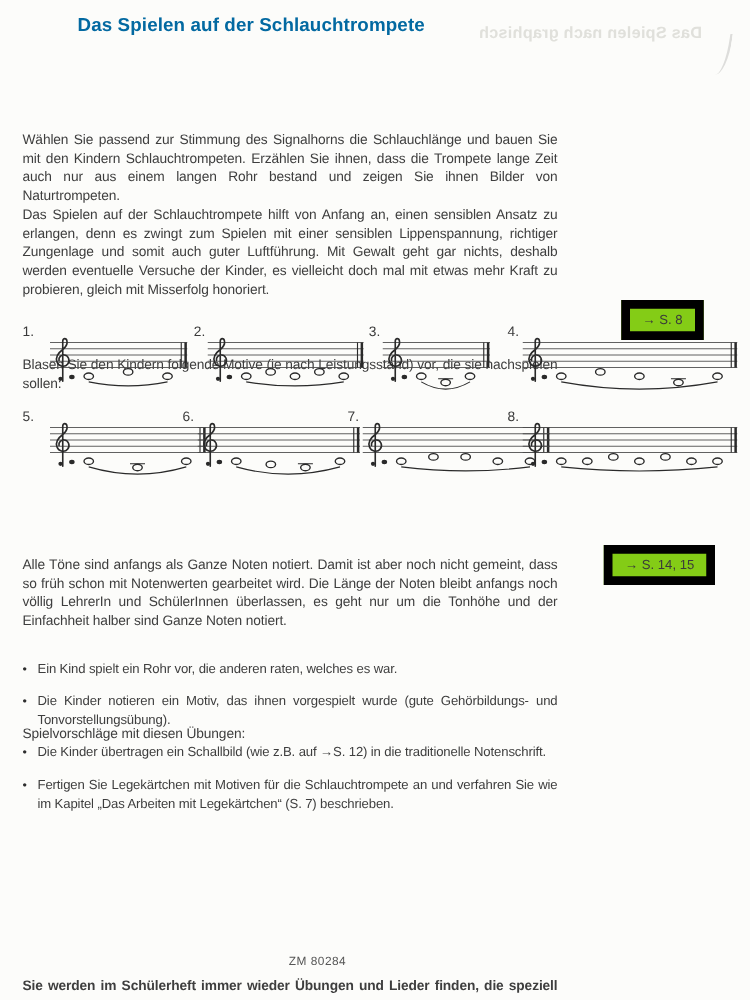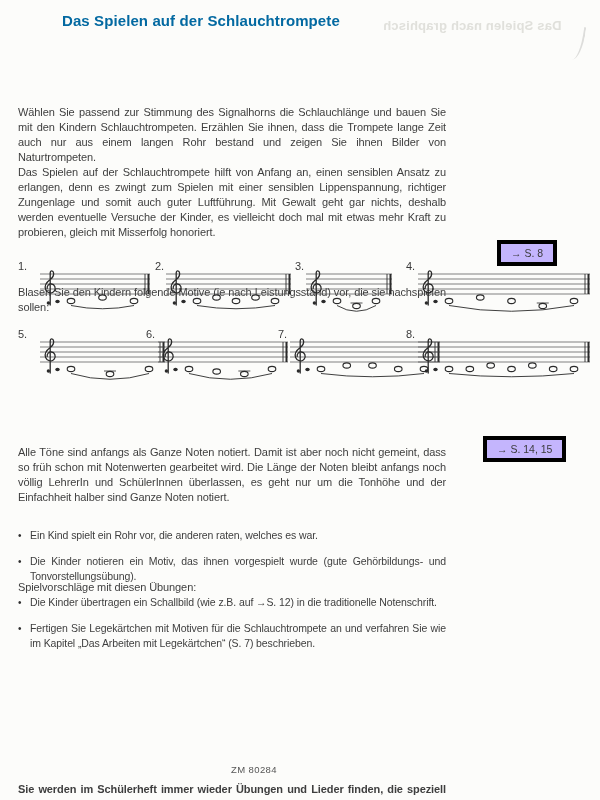--- a/index.html
+++ b/index.html
@@ -31,21 +31,21 @@
   .para{
     position:absolute;left:18px;width:428px;
     font-size:11px;line-height:15px;letter-spacing:-0.1px;
     text-align:justify;color:#3e3e3e;margin-top:48px;
   }
   .p1{top:57px;} .p2{top:117px;} .p3{top:197px;} .p4{top:237px;}
   .p5{top:397px;} .p6{top:467px;} .p7{top:532px;text-align:left;}
   .p8{top:665px;} .p9{top:734px;font-weight:bold;}
   .margin-note{
     position:absolute;
-    border:4px solid #000000;background:#c4b5fd;
+    border:7px solid #000000;background:#84cc16;
     font-size:10.5px;color:#3a3a3a;
     padding:3px 10px;white-space:nowrap;
   }
   .mn1{left:497px;top:240px;}
   .mn2{left:483px;top:436px;}
   .motif-label{
     position:absolute;font-size:11px;color:#3a3a3a;
   }
   .motif{position:absolute;}
   .bullets{

